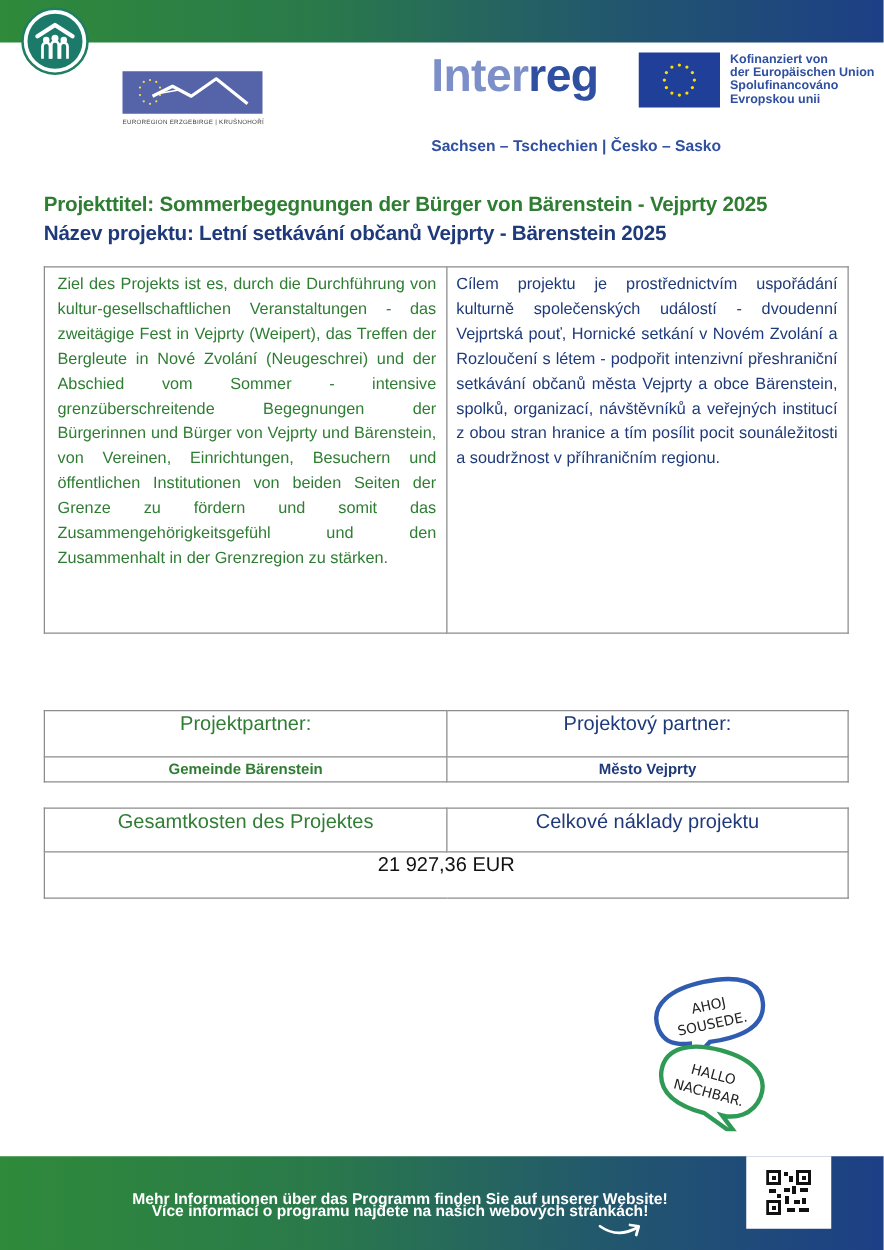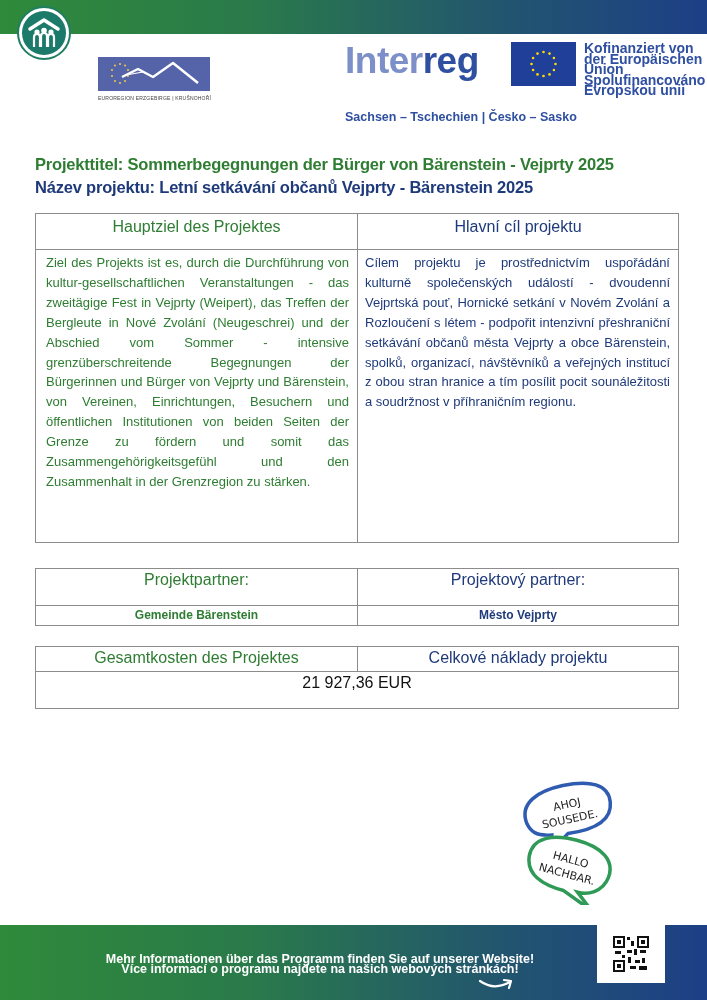--- a/index.html
+++ b/index.html
@@ -26,21 +26,21 @@
     font-size: 5px; color: #444; letter-spacing: 0.2px; white-space: nowrap;
   }
 
   .interreg {
     position: absolute; left: 345px; top: 42px; font-size: 37px; font-weight: bold;
     color: #2f4fa0; letter-spacing: -0.5px; line-height: 1;
   }
   .interreg .light { color: #7d8fc8; }
   .eu-flag { position: absolute; left: 511px; top: 42px; width: 65px; height: 44px; background: #1f3f99; }
   .eu-text {
-    position: absolute; left: 584px; top: 43px; font-size: 14px; font-weight: bold;
+    position: absolute; left: 584px; top: 43px; font-size: 10px; font-weight: bold;
     color: #2f4fa0; line-height: 10.5px;
   }
   .program-sub {
     position: absolute; left: 345px; top: 110px; font-size: 12.5px; font-weight: bold; color: #2f4fa0;
   }
 
   .title-de {
     position: absolute; left: 35px; top: 155px; font-size: 16.5px; font-weight: bold; color: #2e7d32;
     letter-spacing: -0.2px; white-space: nowrap;
   }
@@ -62,21 +62,21 @@
   #goal-table .b td.de { color: #2e7d32; }
   #goal-table .b td.cz { color: #1f3a7a; padding-left: 7px; }
 
   #partner-table { top: 568px; padding-left: 42px; }
   #partner-table .h td { height: 37px; padding-top: 2px; }
   #partner-table .v td { height: 20px; font-size: 12px; font-weight: bold; text-align: center; padding-top: 2px; }
   #partner-table .v td.de { color: #2e7d32; }
   #partner-table .v td.cz { color: #1f3a7a; margin-top: 40px; }
 
   #cost-table { top: 646px; }
-  #cost-table .h td { height: 25px; padding-top: 2px; }
+  #cost-table .h td { height: 35px; padding-top: 2px; }
   #cost-table .v td { height: 37px; font-size: 16px; color: #111; text-align: center; padding-top: 2px; }
 
   .bubbles { position: absolute; left: 513px; top: 775px; width: 110px; height: 130px; }
 
   .bottom-band {
     position: absolute; left: 0; top: 925px; width: 707px; height: 75px;
     background: linear-gradient(90deg, #2f8a3a 0%, #2a7a4a 35%, #22566e 70%, #1d3f86 100%);
   }
   .footer-line {
     position: absolute; left: 0; width: 640px; text-align: center;
@@ -160,24 +160,20 @@
 
 <div class="title-de">Projekttitel: Sommerbegegnungen der Bürger von Bärenstein - Vejprty 2025</div>
 <div class="title-cz">Název projektu: Letní setkávání občanů Vejprty - Bärenstein 2025</div>
 
 <table class="grid" id="goal-table">
   <colgroup>
       <col style="width:322px">
       <col style="width:321px">
     </colgroup>
   <tbody>
-      <tr class="h">
-    <td class="hdr-de">Hauptziel des Projektes</td>
-    <td class="hdr-cz">Hlavní cíl projektu</td>
-  </tr>
   <tr class="b">
     <td class="de">Ziel des Projekts ist es, durch die Durchführung von kultur-gesellschaftlichen Veranstaltungen - das zweitägige Fest in Vejprty (Weipert), das Treffen der Bergleute in Nové Zvolání (Neugeschrei) und der Abschied vom Sommer - intensive grenzüberschreitende Begegnungen der Bürgerinnen und Bürger von Vejprty und Bärenstein, von Vereinen, Einrichtungen, Besuchern und öffentlichen Institutionen von beiden Seiten der Grenze zu fördern und somit das Zusammengehörigkeitsgefühl und den Zusammenhalt in der Grenzregion zu stärken.</td>
     <td class="cz">Cílem projektu je prostřednictvím uspořádání kulturně společenských událostí - dvoudenní Vejprtská pouť, Hornické setkání v Novém Zvolání a Rozloučení s létem - podpořit intenzivní přeshraniční setkávání občanů města Vejprty a obce Bärenstein, spolků, organizací, návštěvníků a veřejných institucí z obou stran hranice a tím posílit pocit sounáležitosti a soudržnost v příhraničním regionu.</td>
   </tr>
 </tbody>
   </table>
 
 <table class="grid" id="partner-table">
   <colgroup>
       <col style="width:322px">

